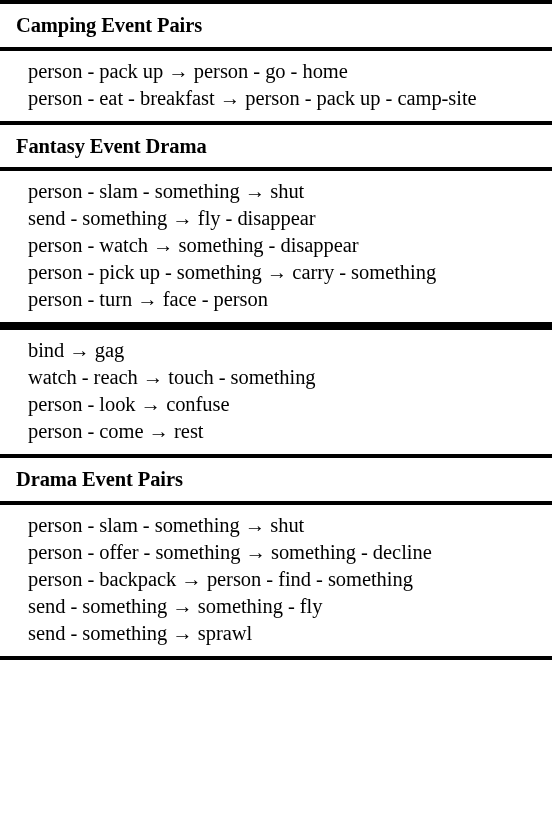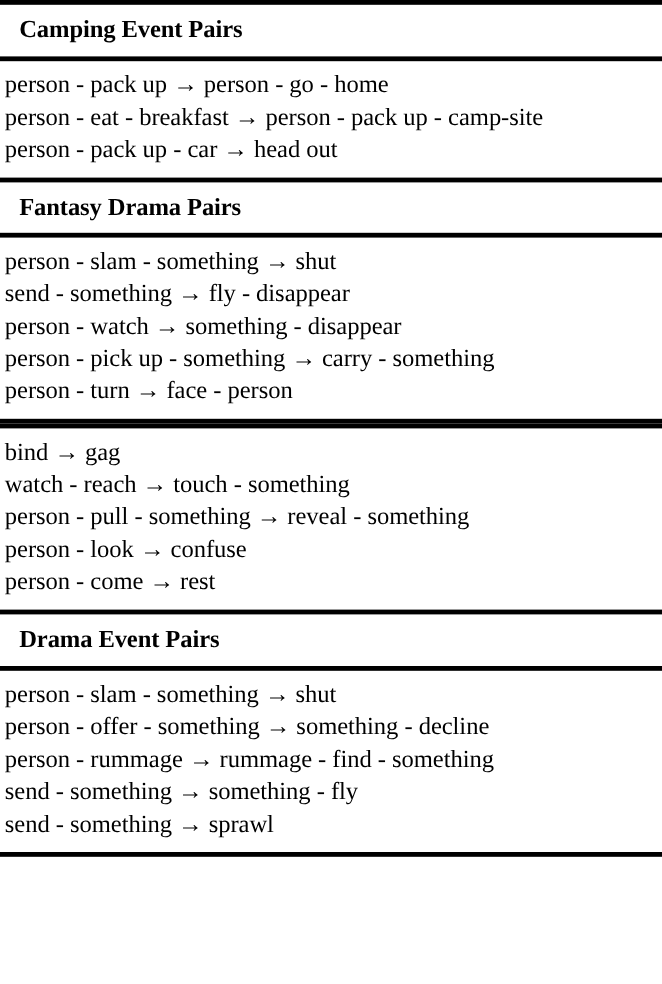--- a/index.html
+++ b/index.html
@@ -41,21 +41,21 @@
 
   .section-header {
     font-weight: bold;
     font-size: 20.5px;
     line-height: 1;
     padding: 11px 0 11px 16px;
     letter-spacing: -0.1px;
   }
 
   .section-body {
-    padding: 7px 16px 9px 4px;
+    padding: 7px 16px 9px 28px;
   }
 
   .pair-row {
     font-size: 20.5px;
     line-height: 27px;
     white-space: normal;
     letter-spacing: -0.05px;
   }
 
   
@@ -70,60 +70,58 @@
 <div class="table">
 
   <div class="rule-thick"></div>
 
   <div class="section">
     <div class="section-header">Camping Event Pairs</div>
     <div class="rule-mid"></div>
     <div class="section-body">
       <div class="pair-row">person - pack up → person - go - home</div>
       <div class="pair-row wrapped">person - eat - breakfast → person - pack up - camp-site</div>
-      <div class="pair-row">person - pack up - car → head out</div>
     </div>
   </div>
 
   <div class="rule-thick"></div>
 
   <div class="section">
-    <div class="section-header">Fantasy Drama Pairs</div>
+    <div class="section-header">Fantasy Event Drama</div>
     <div class="rule-mid"></div>
     <div class="section-body">
       <div class="pair-row">person - slam - something → shut</div>
       <div class="pair-row">send - something → fly - disappear</div>
       <div class="pair-row">person - watch → something - disappear</div>
       <div class="pair-row">person - pick up - something → carry - something</div>
       <div class="pair-row">person - turn → face - person</div>
     </div>
   </div>
 
   <div class="rule-thick"></div>
 
   <div class="section">
     <div class="rule-mid"></div>
     <div class="section-body">
       <div class="pair-row">bind → gag</div>
       <div class="pair-row">watch - reach → touch - something</div>
-      <div class="pair-row">person - pull - something → reveal - something</div>
       <div class="pair-row">person - look → confuse</div>
       <div class="pair-row">person - come → rest</div>
     </div>
   </div>
 
   <div class="rule-thick"></div>
 
   <div class="section">
     <div class="section-header">Drama Event Pairs</div>
     <div class="rule-mid"></div>
     <div class="section-body">
       <div class="pair-row">person - slam - something → shut</div>
       <div class="pair-row">person - offer - something → something - decline</div>
-      <div class="pair-row">person - rummage → rummage - find - something</div>
+      <div class="pair-row">person - backpack → person - find - something</div>
       <div class="pair-row">send - something → something - fly</div>
       <div class="pair-row">send - something → sprawl</div>
     </div>
   </div>
 
   <div class="rule-thick"></div>
 
 </div>
 
 </body></html>

